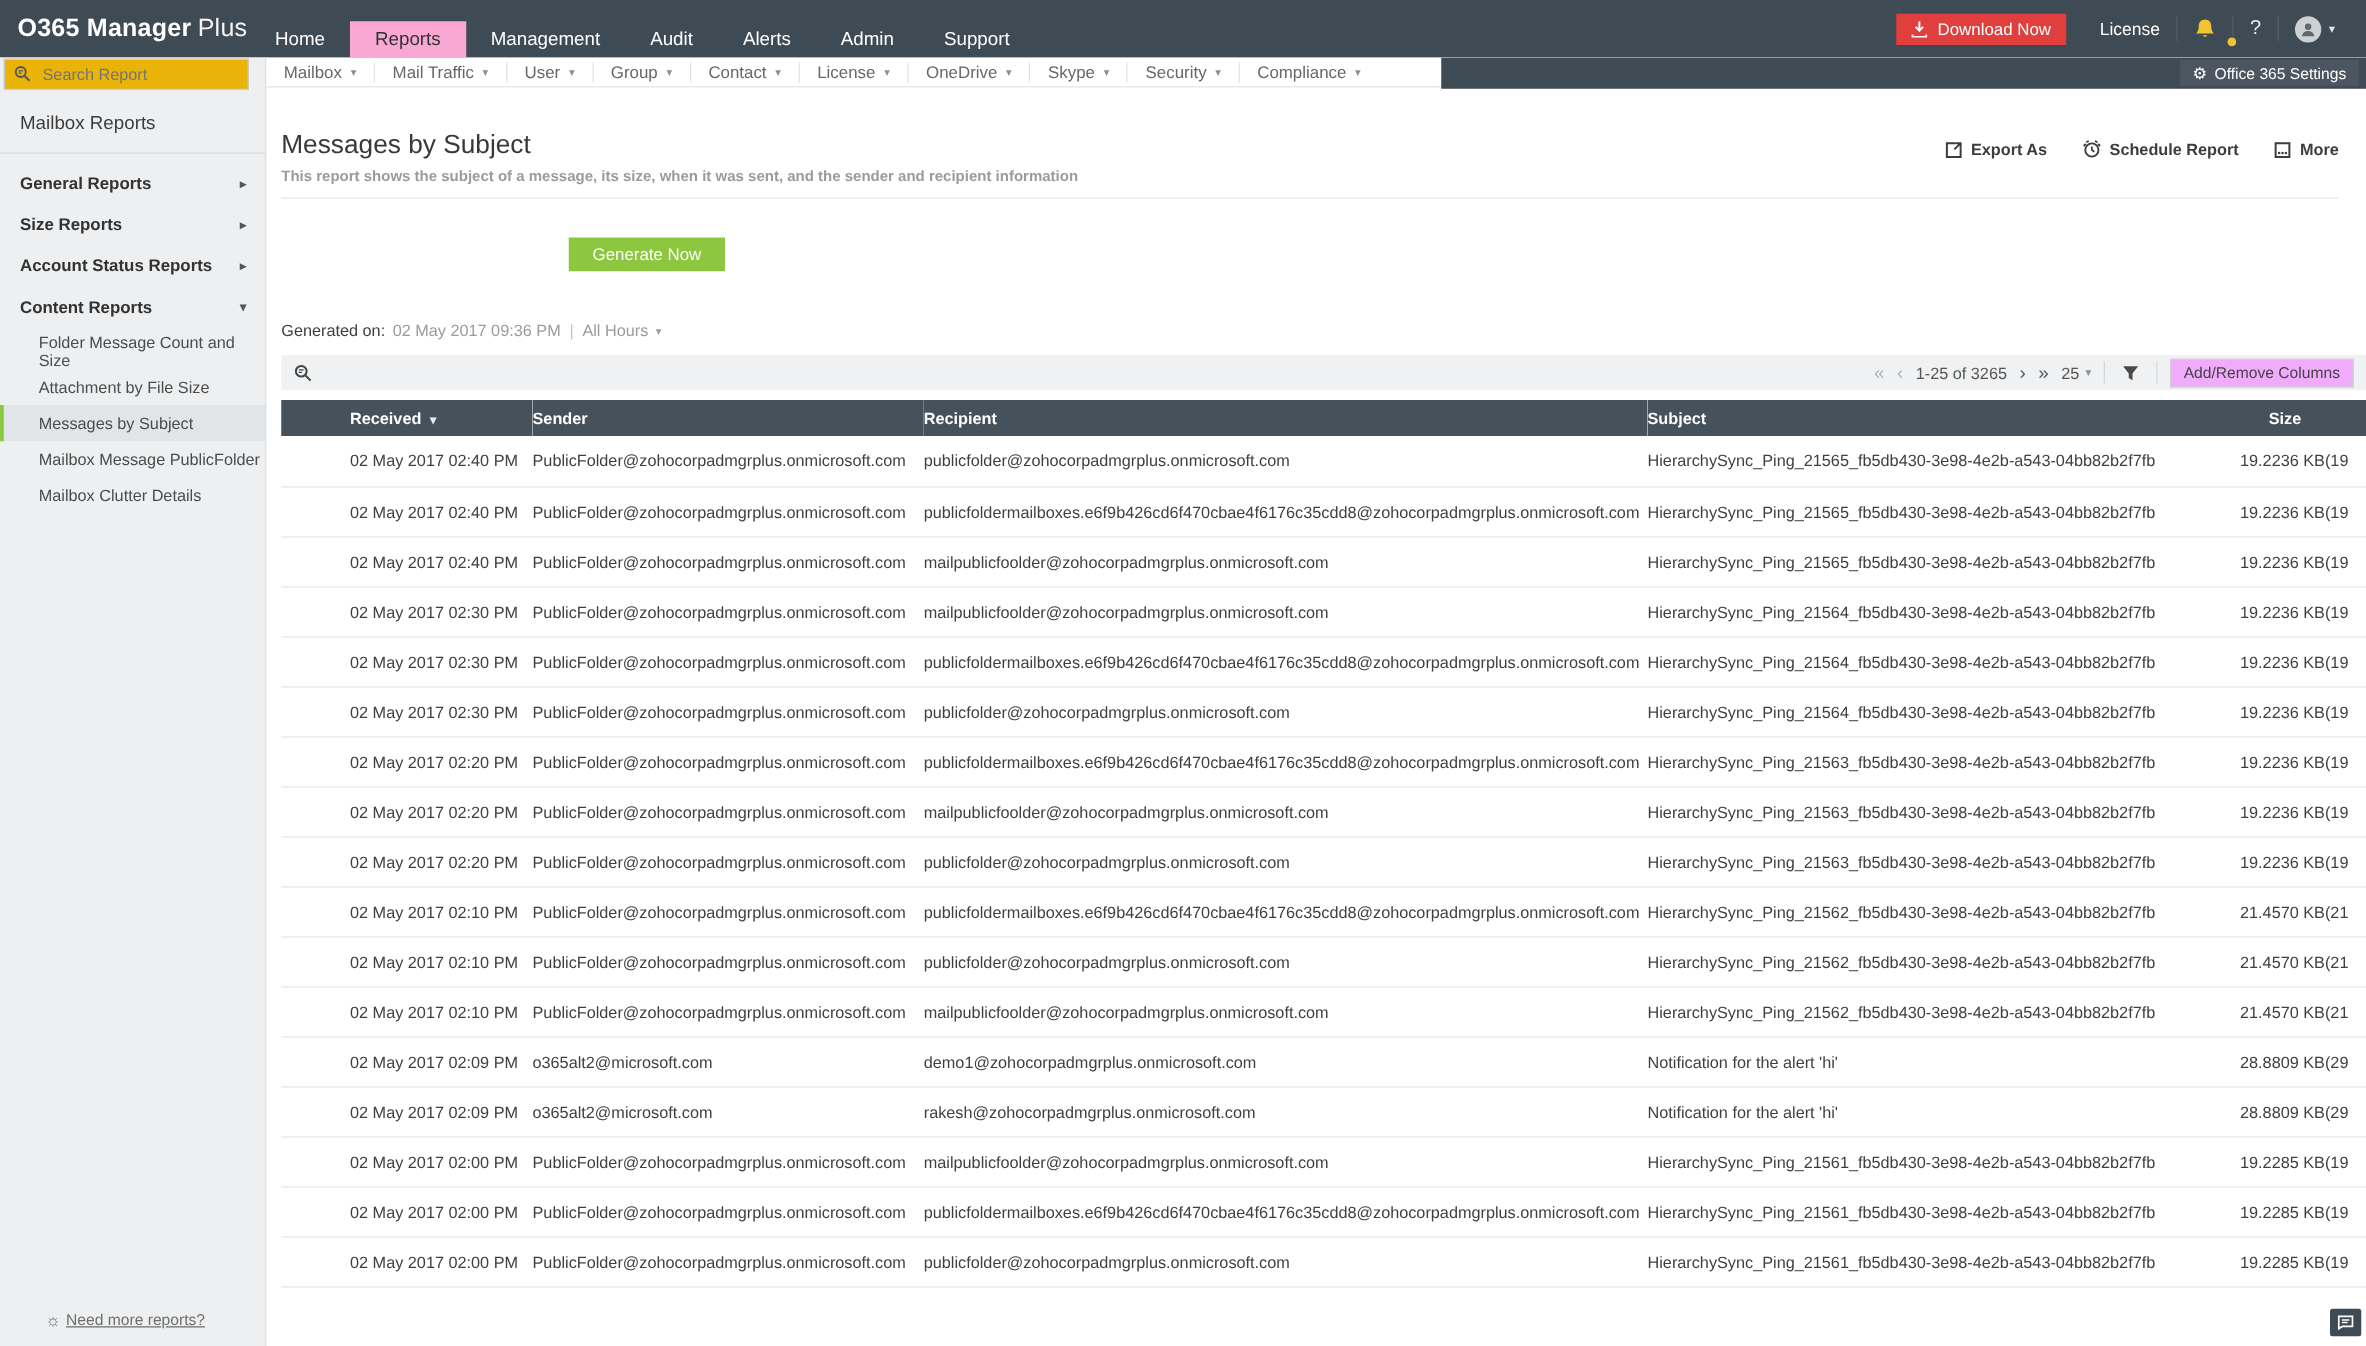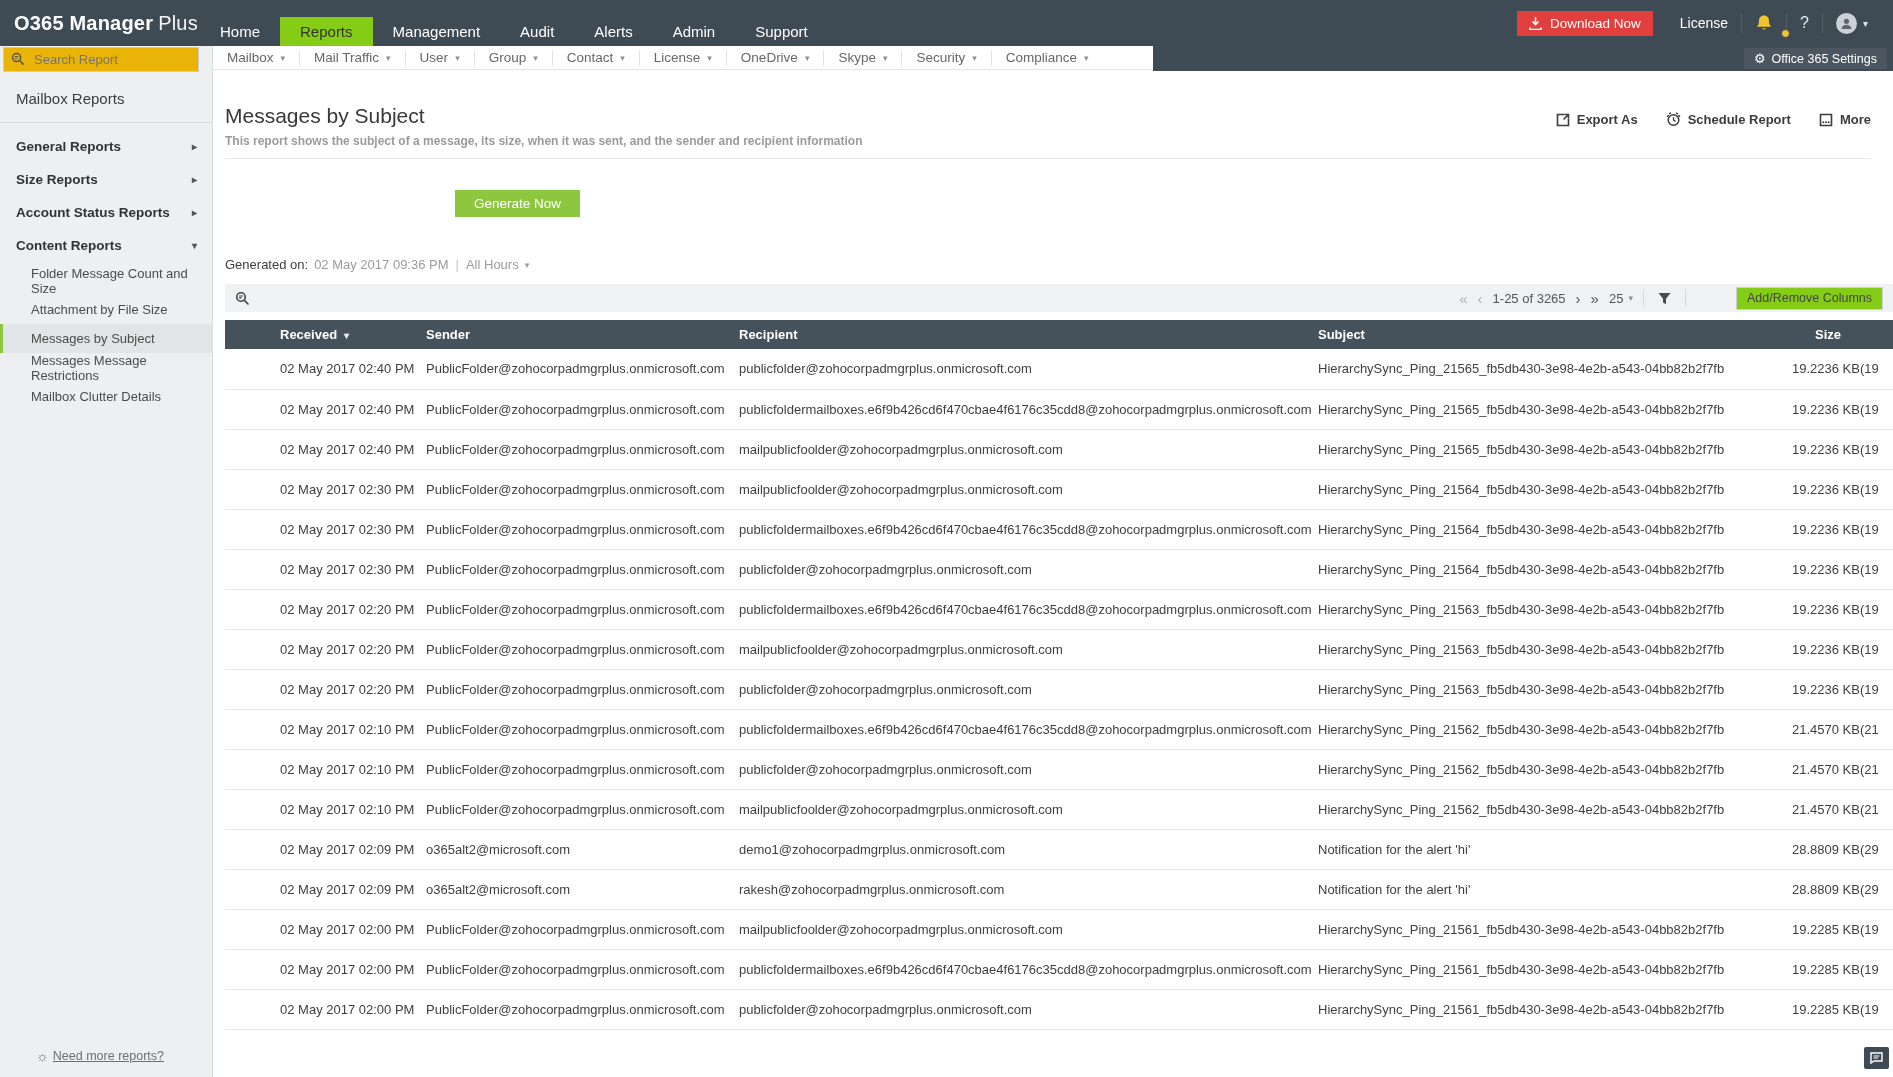--- a/index.html
+++ b/index.html
@@ -10,21 +10,21 @@
   body{background:#888;font-family:"Liberation Sans",sans-serif;}
   .app{width:1893px;height:1077px;position:relative;overflow:hidden;background:#fff;}
 
   
   .topbar{height:46px;background:var(--topbar);display:flex;color:#fff;}
   .logo{width:200px;display:flex;align-items:center;padding-left:14px;font-size:20px;font-weight:bold;letter-spacing:.2px;white-space:nowrap;}
   .logo .plus{font-weight:normal;margin-left:5px;opacity:.95;}
   .logo svg{margin-left:2px;margin-top:-8px;}
   .main-nav{display:flex;align-items:flex-end;}
   .tab{padding:0 20px;height:29px;line-height:29px;font-size:15px;color:#fff;cursor:pointer;white-space:nowrap;}
-  .tab.active{background:#84cc16;color:#333;text-align:right;}
+  .tab.active{background:#f9a8d4;color:#333;text-align:right;}
   .top-right{margin-left:auto;display:flex;align-items:center;padding-right:12px;}
   .dl-btn{background:var(--red);color:#fff;border:none;height:25px;padding:0 12px;font-size:13.5px;display:flex;align-items:center;gap:8px;margin-right:14px;font-family:inherit;cursor:pointer;}
   .tr-item{padding:0 13px;font-size:14px;display:flex;align-items:center;height:25px;cursor:pointer;}
   .tr-sep{width:1px;height:20px;background:#525f69;}
   .avatar{width:21px;height:21px;border-radius:50%;background:#ccd1d4;display:flex;align-items:center;justify-content:center;}
   .avatar-caret{font-size:10px;margin-left:6px;color:#dfe3e5;}
   .help-glyph{font-size:16px;color:#e8eaec;}
   .bell-badge{position:relative;display:flex;}
   .bell-badge .badge{position:absolute;right:-4px;bottom:-2px;width:9px;height:9px;border-radius:50%;background:var(--yellow);border:1.5px solid var(--topbar);}
 
@@ -80,21 +80,21 @@
   .hours{color:#9b9b9b;display:flex;align-items:center;gap:6px;cursor:pointer;}
   .hours .rn-caret{color:#9b9b9b;}
 
   .toolbar{margin-top:12px;height:28px;background:#f0f1f2;display:flex;align-items:center;padding:0 8px 0 10px;}
   .toolbar-right{margin-left:auto;display:flex;align-items:center;gap:10px;}
   .pg{font-size:15px;color:#555;cursor:pointer;line-height:1;}
   .pg.dim{color:#b0b4b6;}
   .pg-range{font-size:13px;color:#555;}
   .pg-size{font-size:13px;color:#555;display:flex;align-items:center;gap:5px;cursor:pointer;}
   .tb-sep{width:1px;height:18px;background:#d5d8d9;}
-  .cols-btn{background:#84cc16;border:1px solid #cfd2d4;height:23px;padding:0 10px;font-size:12.5px;color:#444;font-family:inherit;cursor:pointer;margin-right:2px;margin-left:40px;}
+  .cols-btn{background:#f0abfc;border:1px solid #cfd2d4;height:23px;padding:0 10px;font-size:12.5px;color:#444;font-family:inherit;cursor:pointer;margin-right:2px;}
   .funnel{cursor:pointer;display:flex;padding:0 4px;}
   .tb-search{cursor:pointer;display:flex;color:#444;}
 
   table.report-table{margin-top:8px;border-collapse:collapse;table-layout:fixed;width:100%;}
   .report-table col.c-received{width:201px;} .report-table col.c-sender{width:313px;}
   .report-table col.c-recipient{width:579px;} .report-table col.c-subject{width:474px;}
   .report-table th{background:var(--thead);color:#fff;font-weight:bold;font-size:13px;height:29px;text-align:left;padding:0 10px 0 0;white-space:nowrap;overflow:hidden;}
   .report-table th:first-child{padding-left:55px;}
   .report-table th.th-size{padding-left:23px;}
   .sort-caret{font-size:10px;margin-left:7px;color:#e8eaec;}
@@ -190,21 +190,21 @@
         </div>
         <div class="group">
           <span>Content Reports</span>
           <span class="arrow">▾</span>
         </div>
       </div>
       <div class="side-subs">
         <div class="sub">Folder Message Count and Size</div>
         <div class="sub">Attachment by File Size</div>
         <div class="sub selected">Messages by Subject</div>
-        <div class="sub">Messages Message Restrictions</div>
+        <div class="sub">Mailbox Message PublicFolder</div>
         <div class="sub">Mailbox Clutter Details</div>
       </div>
       <div class="side-footer">
         <span class="sun">☼</span>
         <span class="link">Need more reports?</span>
       </div>
     </aside>
 
     <main class="content">
       <div class="report-nav">

